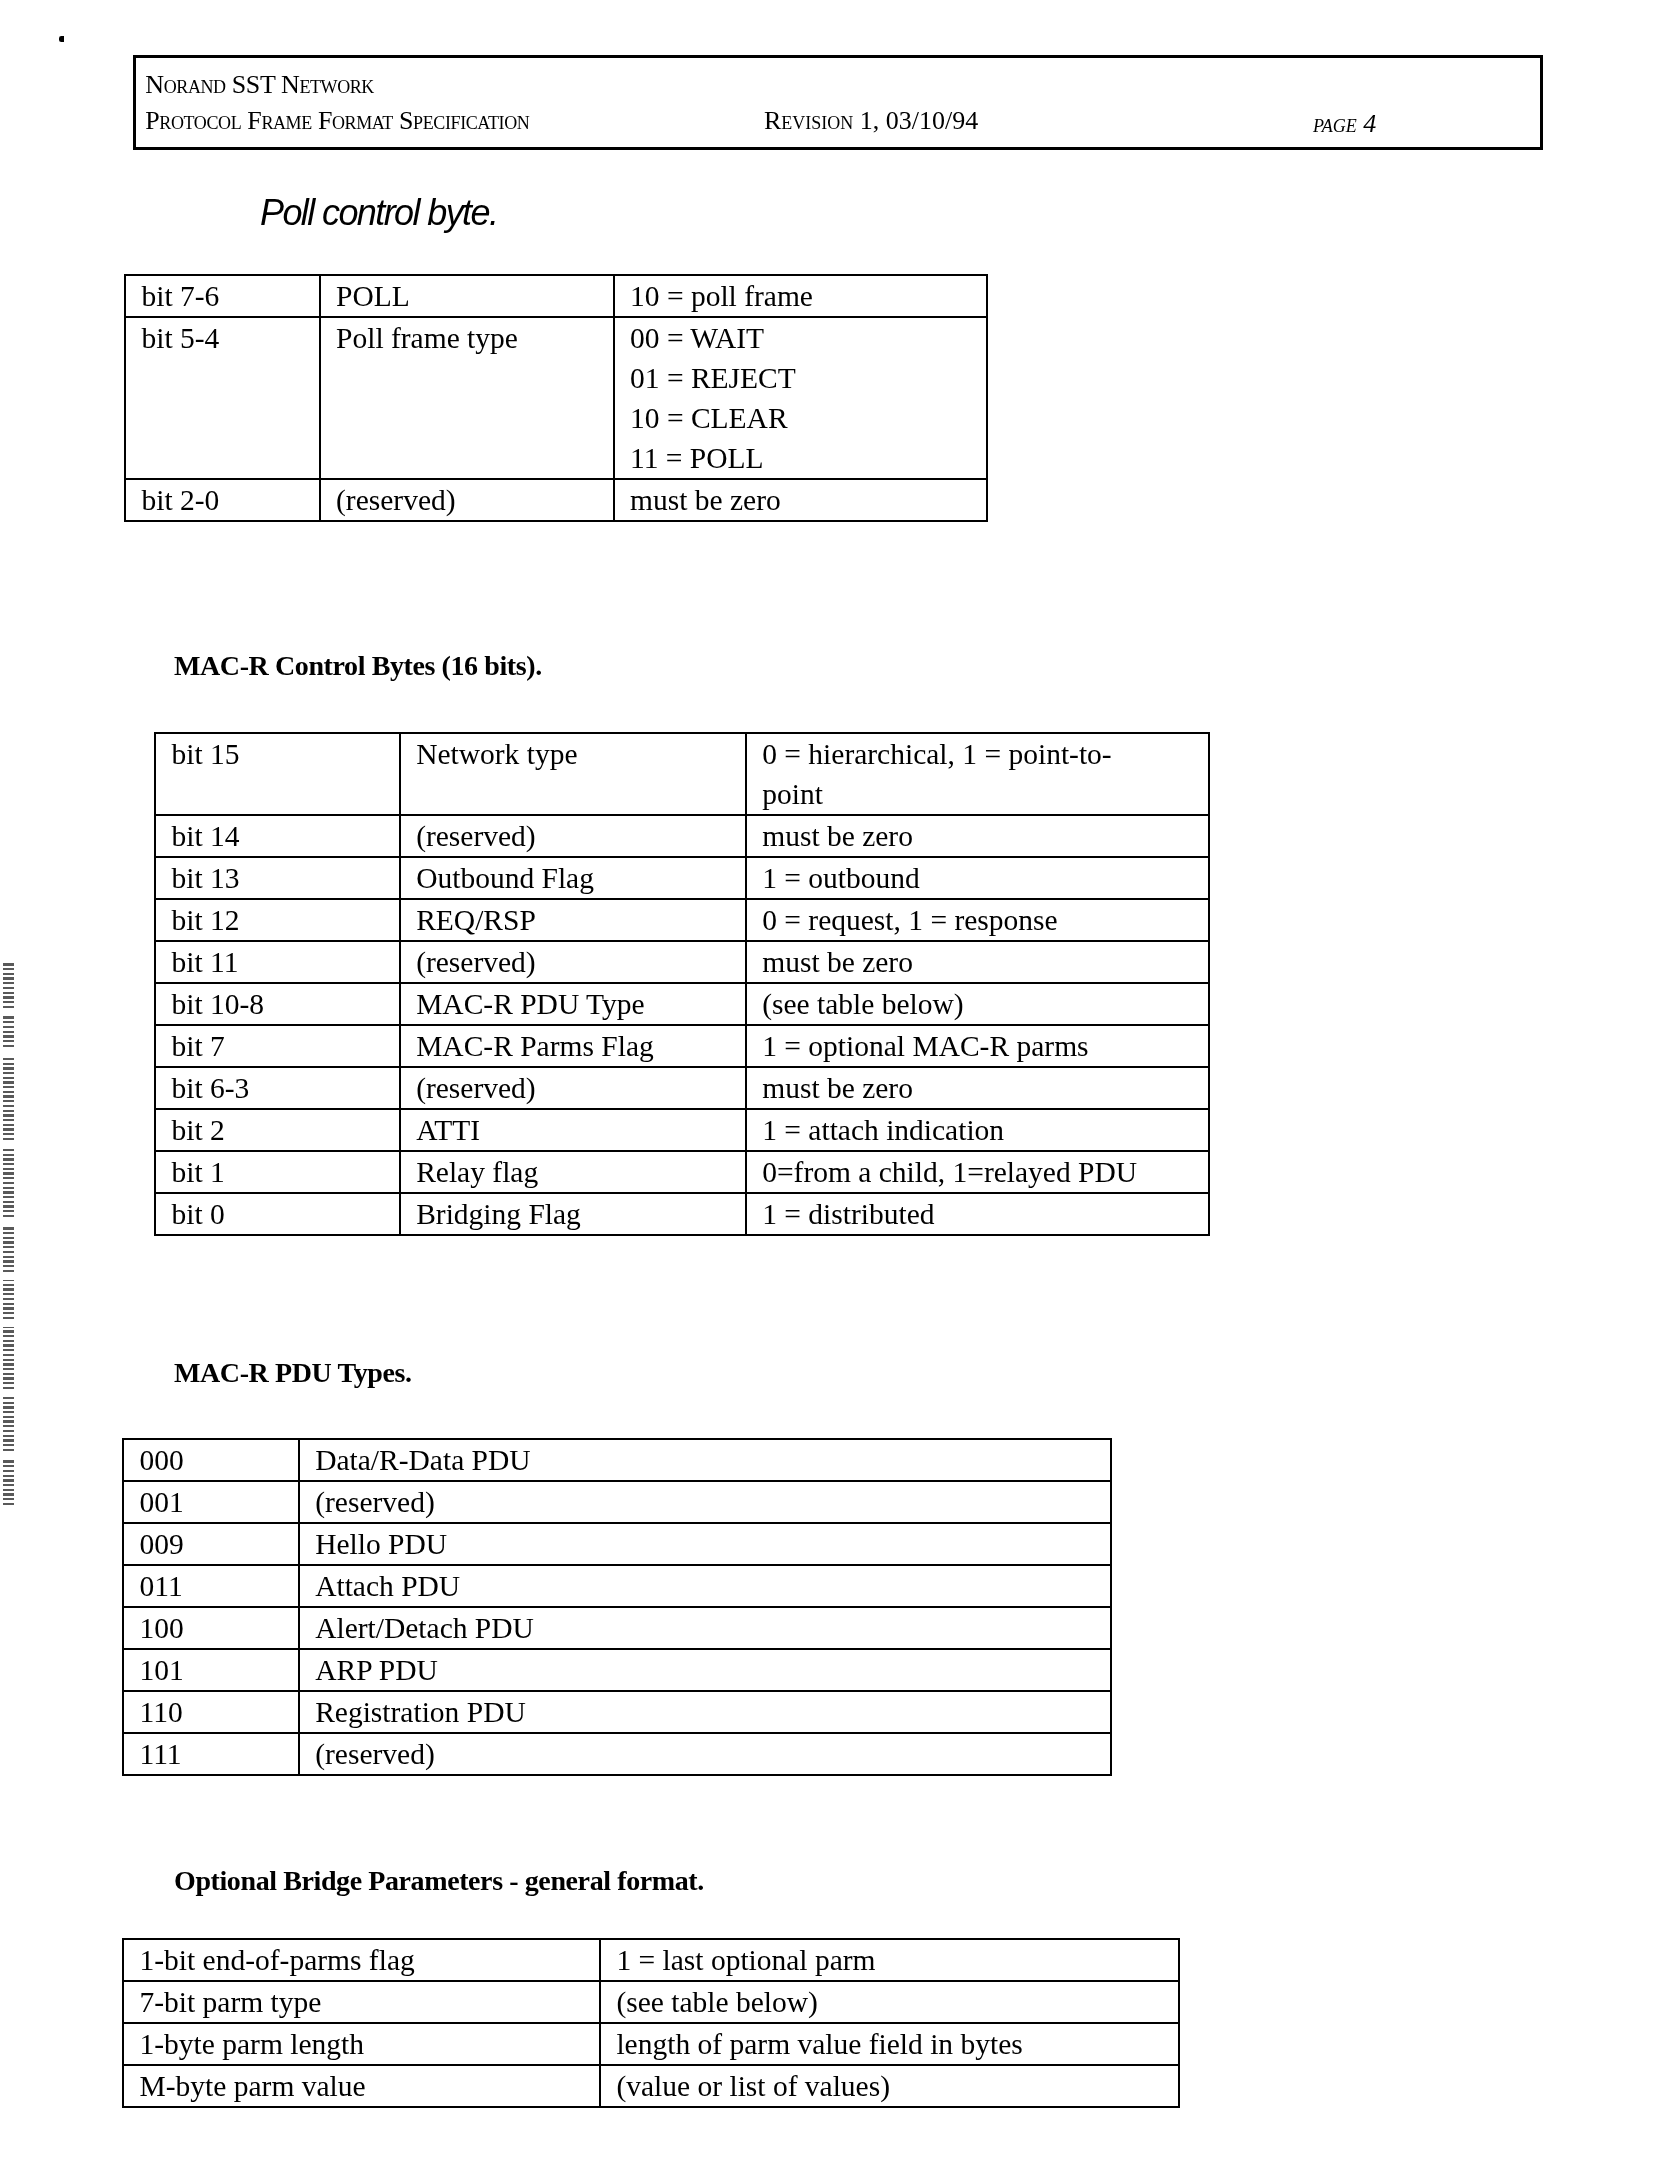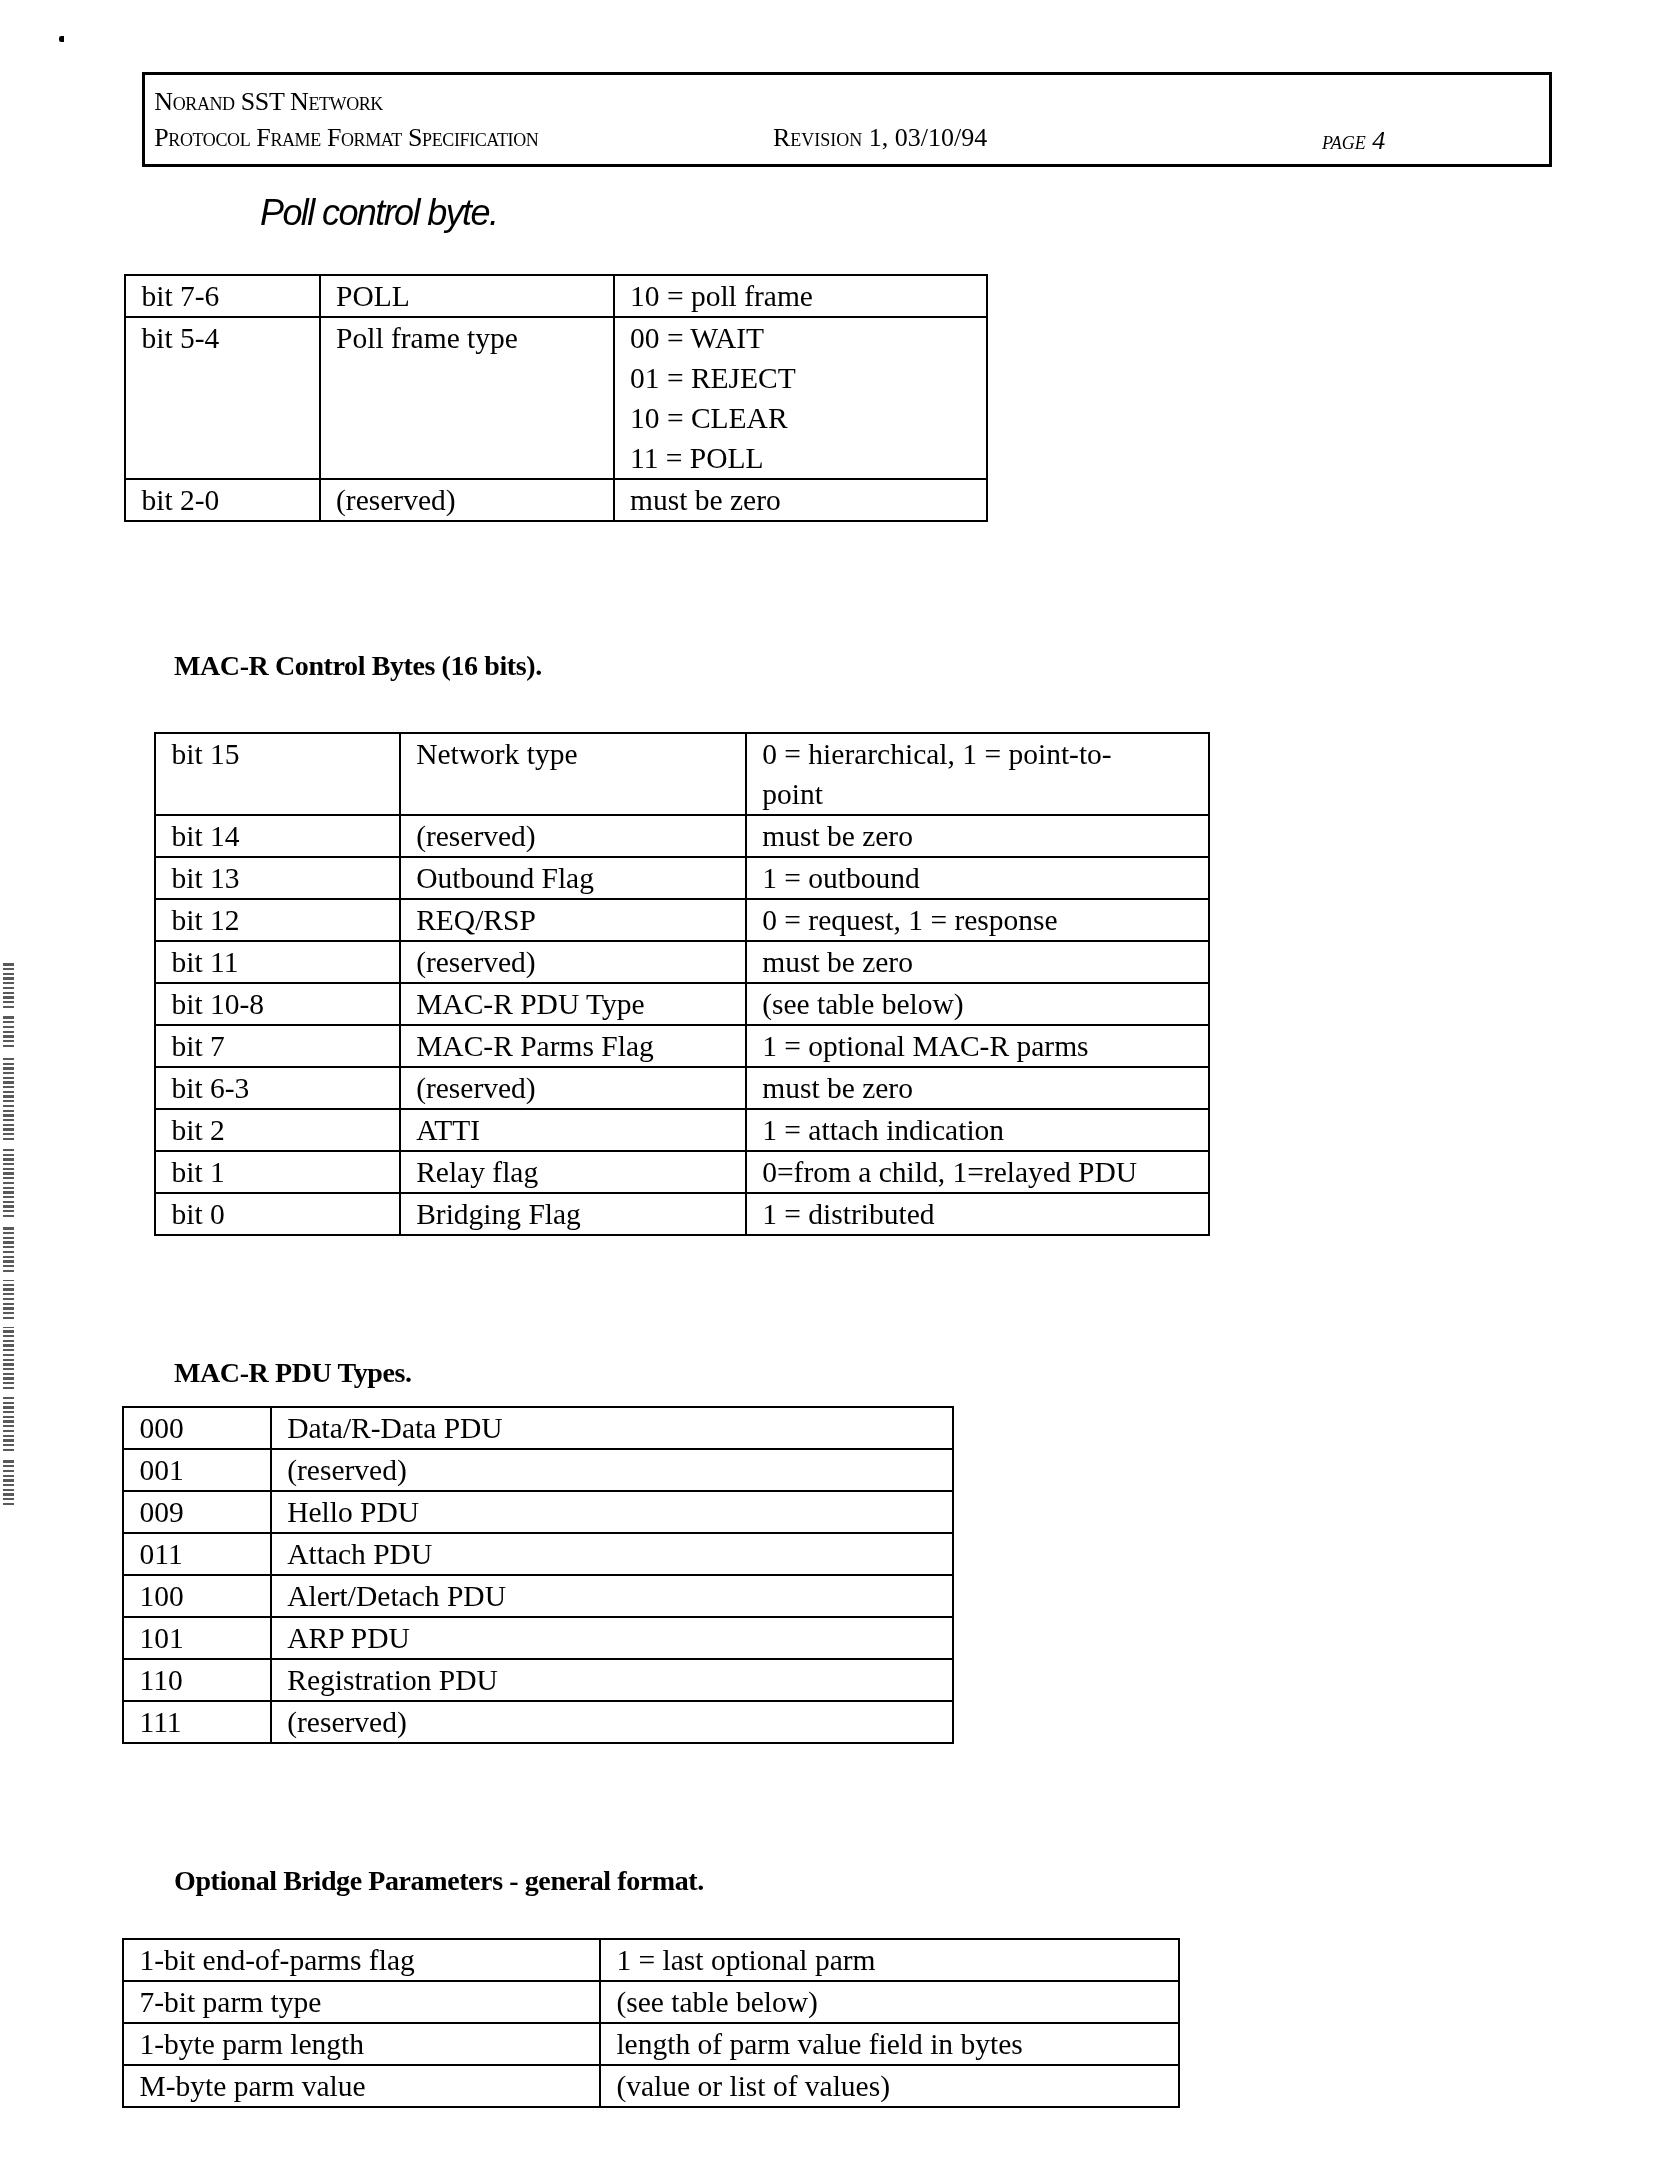--- a/index.html
+++ b/index.html
@@ -2,21 +2,21 @@
 <html style="font-size:12.4px"><head>
 <meta charset="utf-8">
 <style>
   html, body { margin: 0; padding: 0; background: #ffffff; }
   body { width: 1676px; height: 2183px; position: relative; overflow: hidden; color: #000; font-family: "Liberation Serif", "DejaVu Serif", serif; }
   .abs { position: absolute; }
   .stray-mark { left: 59px; top: 36px; width: 4.7px; height: 6.2px; background: #000; border-radius: 2.3px 0 0 2.3px; }
   .margin-stamp { left: 3.1px; top: 961px; width: 14px; height: 651px; display: flex; flex-direction: column; gap: 7.8px; }
   .margin-stamp span { display: block; width: 11px; background: repeating-linear-gradient(0deg, #222 0 2.3px, #fff 2.3px 4.7px); opacity: 0.75; }
 
-  .header-box { left: 133px; top: 72px; width: 1404px; height: 89px; border: 3.1px solid #000; margin-left: 9px; }
+  .header-box { left: 133px; top: 55px; width: 1404px; height: 89px; border: 3.1px solid #000; }
   .hdr-line1 { left: 9.3px; top: 12.4px; font-size: 26px; font-variant: small-caps; letter-spacing: -0.4px; white-space: nowrap; }
   .hdr-line2 { left: 9.3px; top: 48px; font-size: 26px; font-variant: small-caps; letter-spacing: -0.4px; white-space: nowrap; }
   .hdr-rev { left: 628px; top: 48px; font-size: 26px; font-variant: small-caps; white-space: nowrap; }
   .hdr-page { left: 1177px; top: 51px; font-size: 26px; font-variant: small-caps; white-space: nowrap; font-style: italic; }
 
   .poll-title { left: 260px; top: 192px; font-family: "Liberation Sans", "DejaVu Sans", sans-serif; font-style: italic; font-size: 36px; letter-spacing: -1.6px; white-space: nowrap; }
   .section-heading { font-weight: bold; font-size: 28px; white-space: nowrap; letter-spacing: -0.4px; margin-left: 31px; }
 
   table.spec { position: absolute; border-collapse: collapse; font-size: 29.5px; }
   table.spec td { border: 2.3px solid #000; padding: 0 0 0 15.5px; vertical-align: top; line-height: 40px; white-space: nowrap; }
@@ -139,21 +139,21 @@
   </tr>
   <tr>
     <td>bit 0</td>
     <td>Bridging Flag</td>
     <td>1 = distributed</td>
   </tr>
 </tbody>
   </table>
 
 <div class="abs section-heading" style="left:143px; top:1357px;">MAC-R PDU Types.</div>
-<table class="spec" style="left:122px; top:1406px; width:832px;">
+<table class="spec" style="left:122px; top:1438px; width:990px;">
   <colgroup>
       <col style="width:149px">
       <col style="width:689px">
     </colgroup>
   <tbody>
       <tr>
         <td>000</td>
         <td>Data/R-Data PDU</td>
       </tr>
   <tr>

